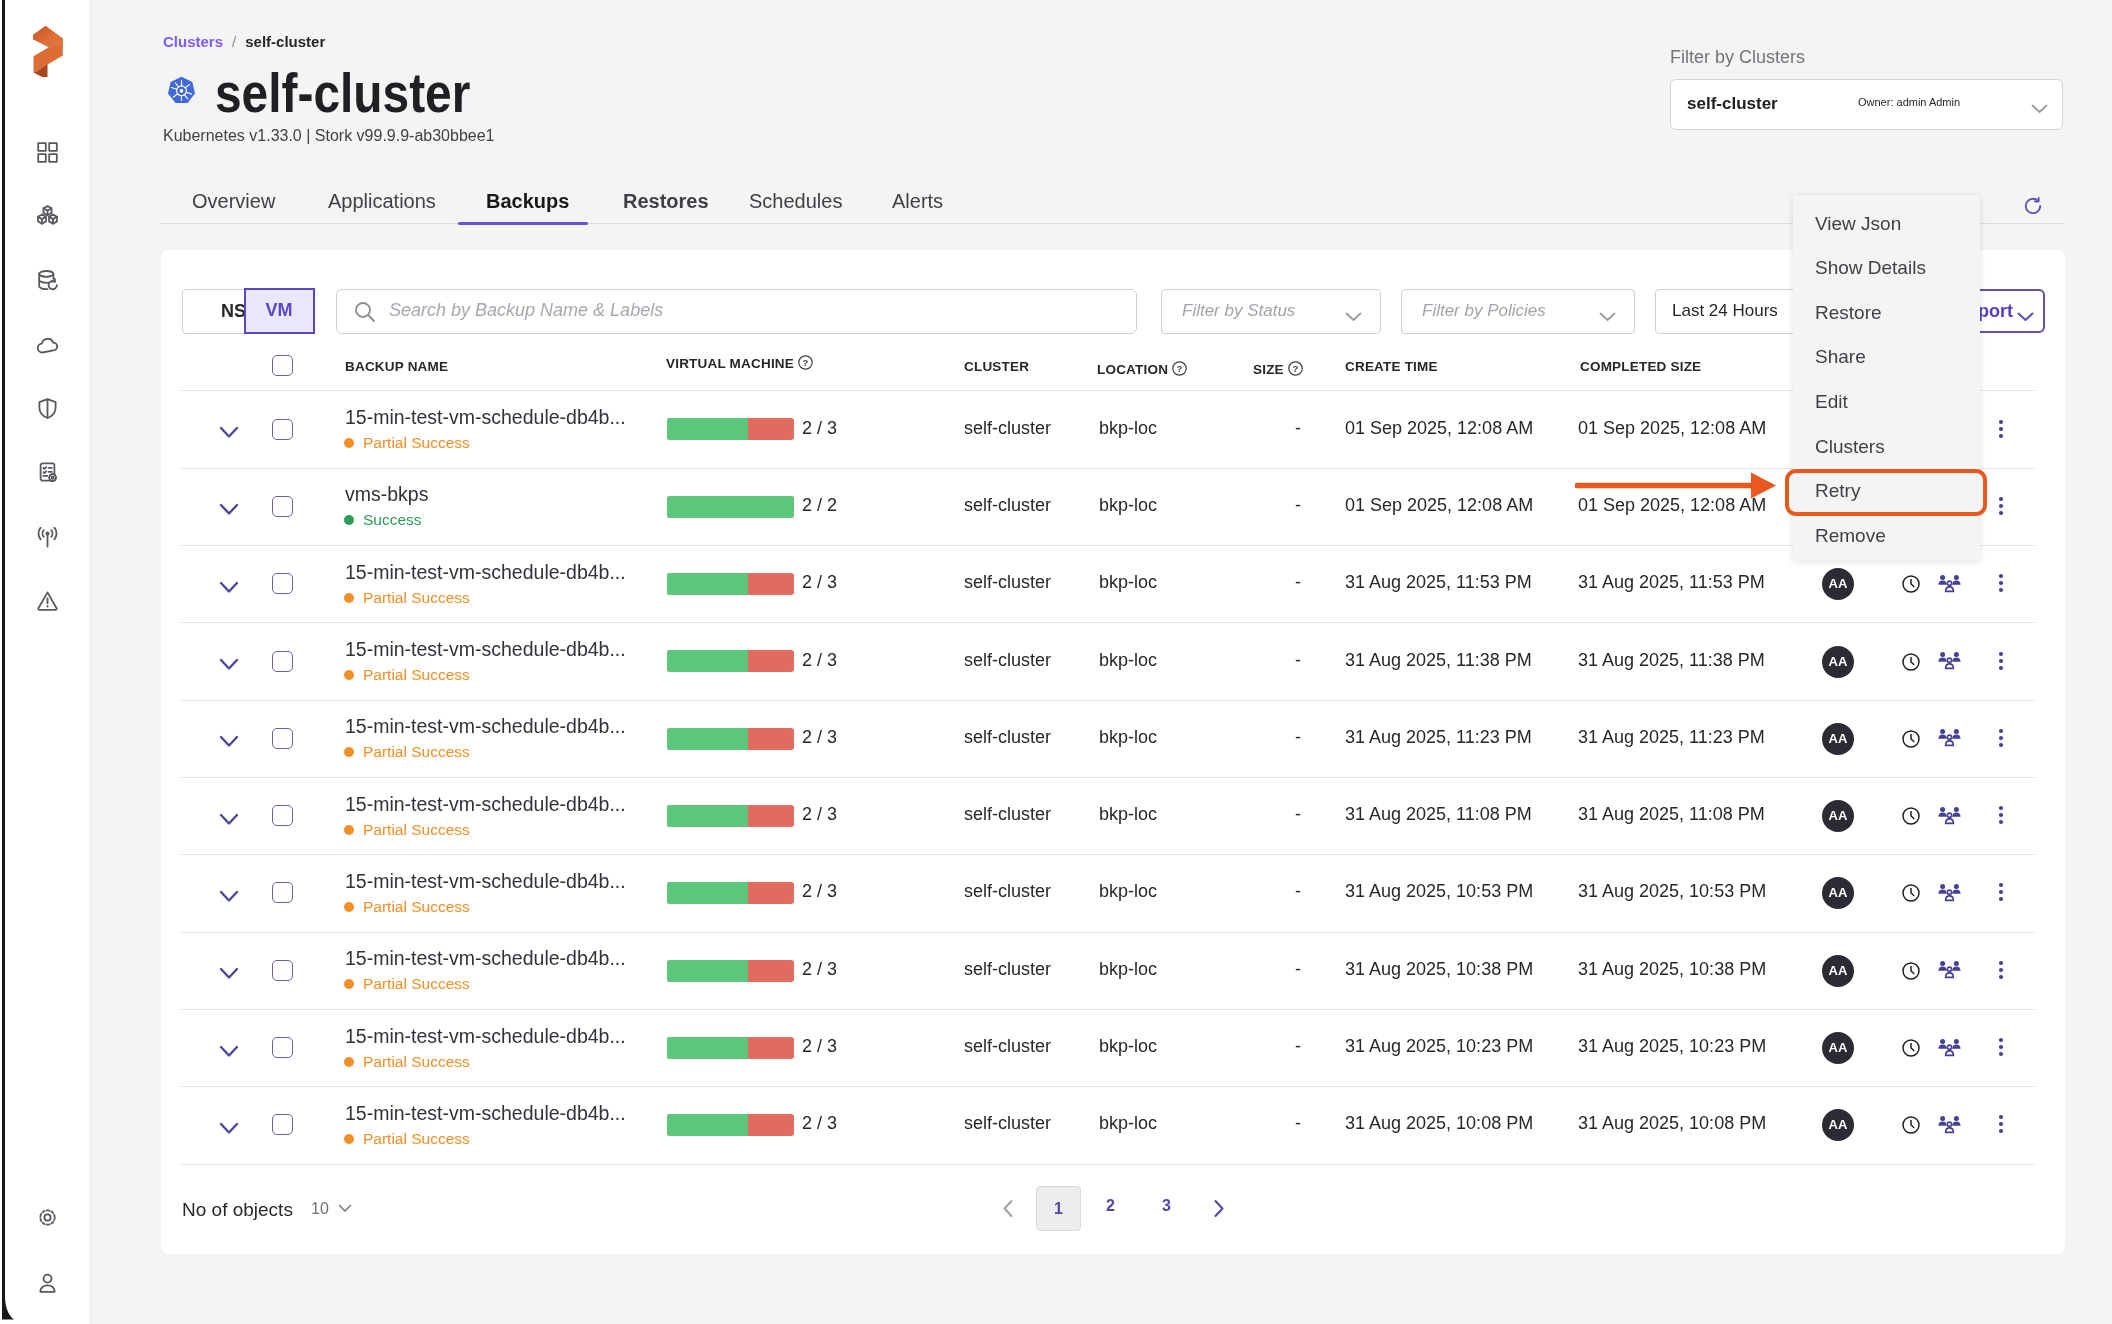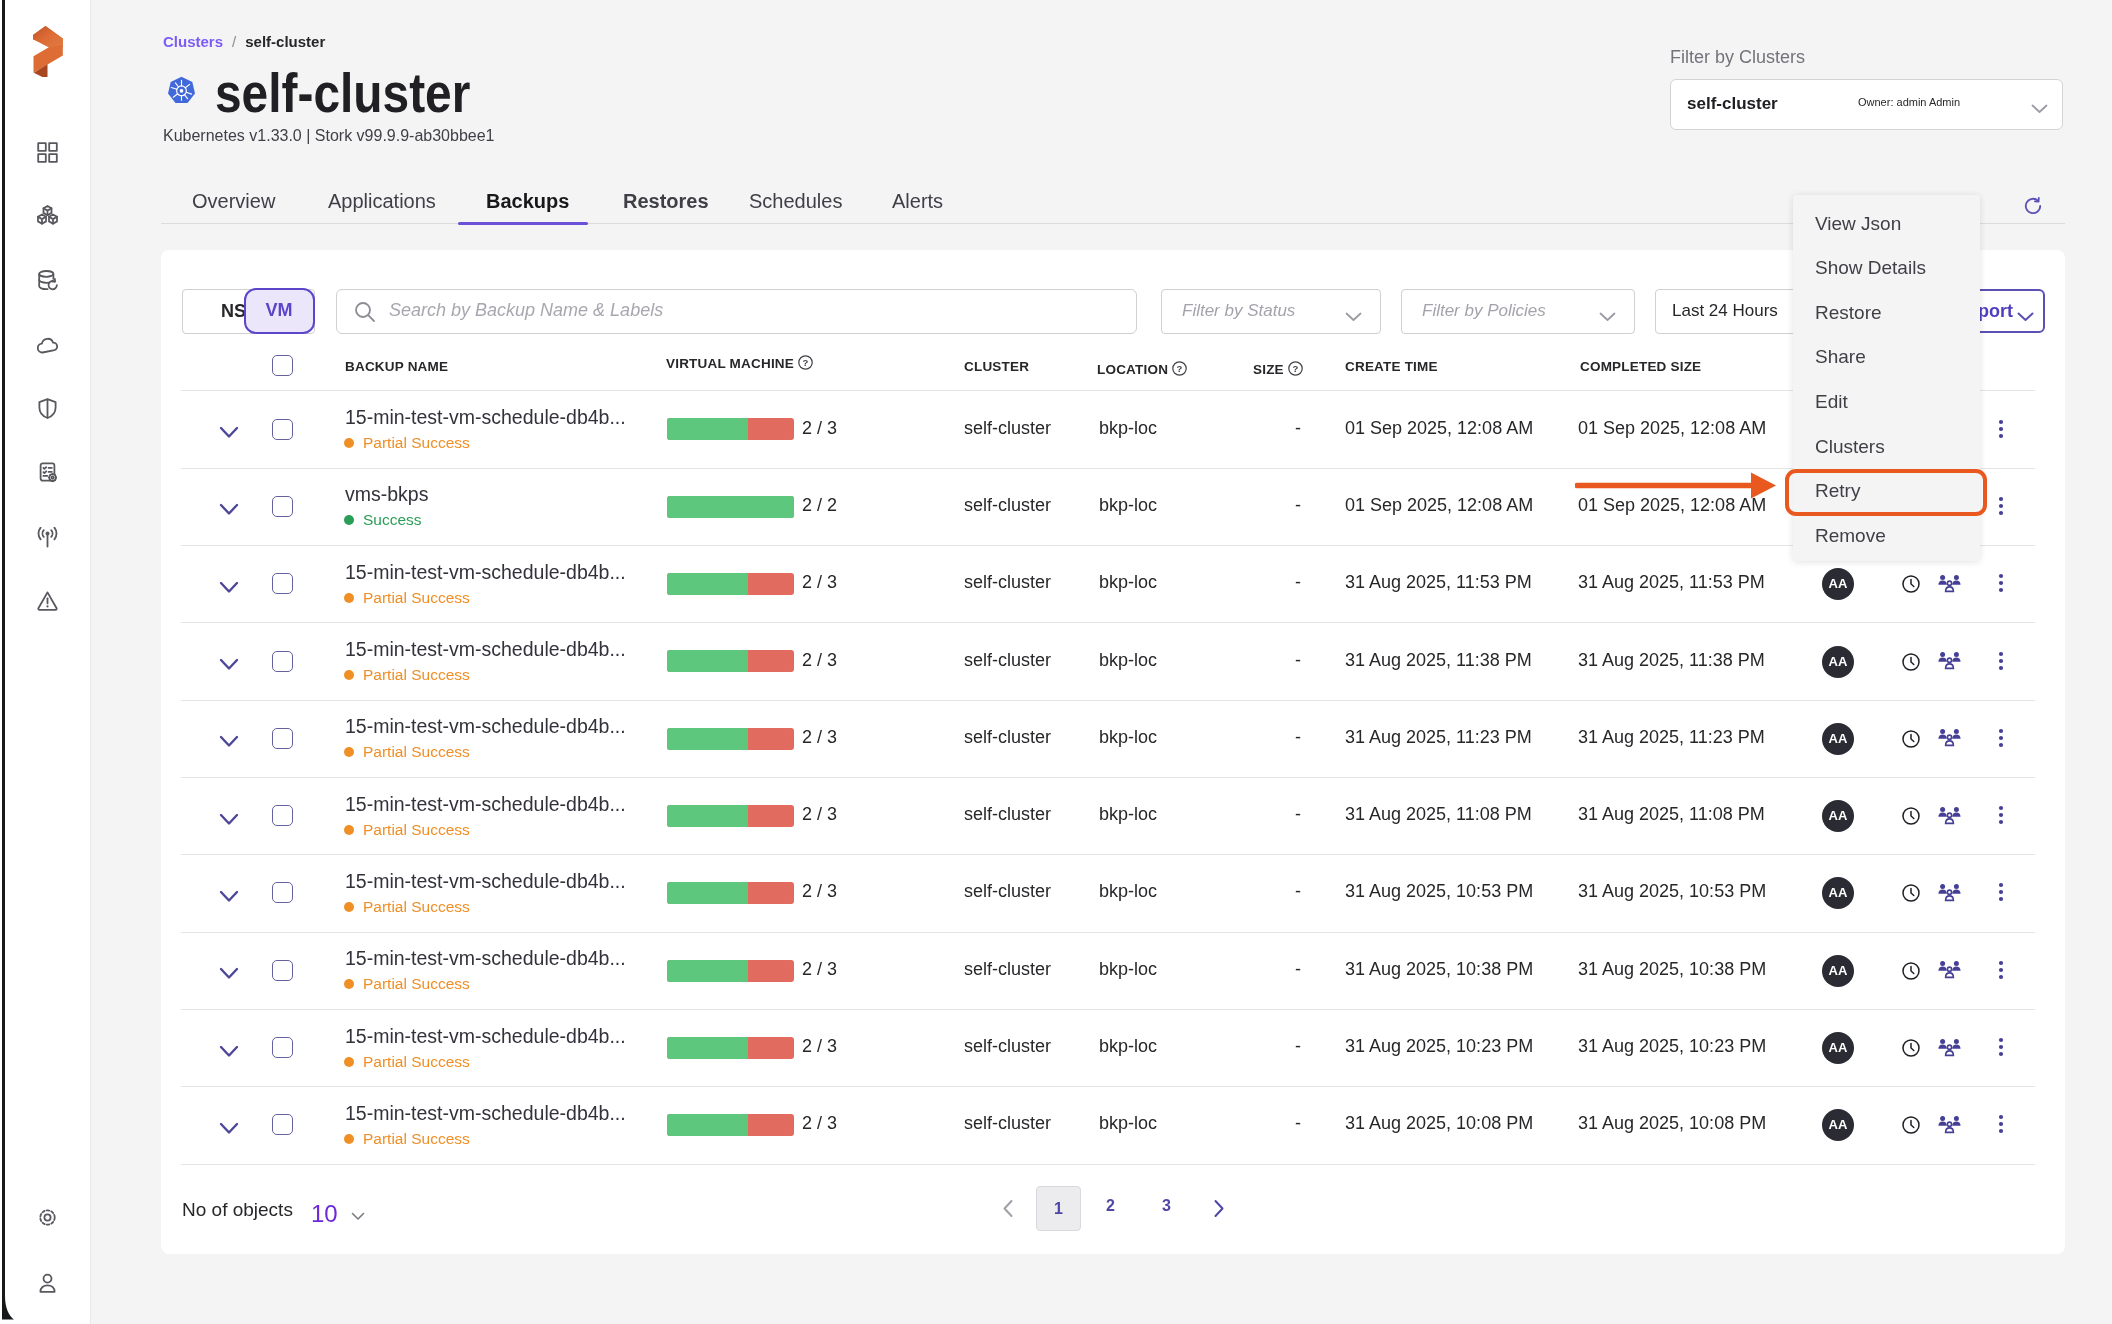--- a/index.html
+++ b/index.html
@@ -41,21 +41,21 @@
 .status { position:absolute; left:344px; font-size:15.5px; white-space:nowrap; }
 .status .dot { display:inline-block; width:10px; height:10px; border-radius:50%; margin-right:9px; }
 .ps { color:#ef8f25; } .ps .dot { background:#ef8f25; }
 .su { color:#2a9d57; } .su .dot { background:#2a9d57; }
 .pbar { position:absolute; left:667px; width:127px; height:22px; border-radius:3px; overflow:hidden; background:#e06b5e; }
 .pbar .g { position:absolute; left:0; top:0; height:22px; background:#5ec77e; }
 .cell { position:absolute; font-size:18px; color:#27272a; white-space:nowrap; }
 .av { position:absolute; left:1822px; width:32px; height:32px; border-radius:50%; background:#2b2b33; color:#fff; font-size:13px; font-weight:700; text-align:center; line-height:32px; }
 
 #noobj { position:absolute; left:182px; top:1199px; font-size:19px; color:#27272a; }
-#ten { position:absolute; left:311px; top:1200px; font-size:24px; color:#6d28d9; }
+#ten { position:absolute; left:311px; top:1200px; font-size:16px; color:#737373; }
 #pg1 { position:absolute; left:1036px; top:1186px; width:45px; height:45px; background:#ececef; border:1px solid #d9d9dd; border-radius:4px; color:#4f46a5; font-size:16px; font-weight:700; text-align:center; line-height:44px; }
 .pgn { position:absolute; top:1197px; font-size:16px; font-weight:700; color:#4f46a5; }
 
 #menu { position:absolute; left:1793px; top:195px; width:187px; height:366px; background:#f4f4f5; border-radius:3px; box-shadow:0 1px 7px rgba(0,0,0,0.12); }
 #menu .mi { position:absolute; left:22px; font-size:19px; line-height:19px; color:#3f3f46; white-space:nowrap; }
 
 #orect { position:absolute; left:1784.5px; top:468.5px; width:202px; height:47px; border:4.3px solid #e8581f; border-radius:11px; }
 </style>
 </head>
 <body>
@@ -169,21 +169,21 @@
       </svg></span>
   </div>
 <div style="position:absolute;left:2023px;top:196px;"><svg width="20" height="20" viewBox="0 0 20 20" fill="none">
       <path d="M17.2,10 a7.2,7.2 0 1 1 -2.1,-5.1" stroke="#5b50b4" stroke-width="1.8" stroke-linecap="round"></path>
       <path d="M15.8,1.8 L15.6,5.5 L11.9,5.3" stroke="#5b50b4" stroke-width="1.8" stroke-linecap="round" stroke-linejoin="round"></path>
     </svg></div>
 <div id="card"></div>
 <div class="tbox" style="left:182px;top:289px;width:133px;height:45px;border-radius:4px;">
     <span style="position:absolute;left:0;top:0;width:63px;height:43px;line-height:43px;text-align:right;font-size:18px;font-weight:700;color:#27272a;">NS</span>
   </div>
-<div class="tbox" style="left:244px;top:288px;width:71px;height:46px;border-radius:12px;border:2.5px solid #5b45c8;background:#ebe6fa;">
+<div class="tbox" style="left:244px;top:288px;width:71px;height:46px;border-radius:0;border:2.5px solid #5b45c8;background:#ebe6fa;">
     <span style="position:absolute;left:0;top:0;width:66px;height:41px;line-height:41px;text-align:center;font-size:18px;font-weight:700;color:#5b45c8;">VM</span>
   </div>
 <div class="tbox" style="left:336px;top:289px;width:801px;height:45px;border-radius:6px;">
     <span style="position:absolute;left:17px;top:11px;"><svg width="22" height="22" viewBox="0 0 22 22" fill="none">
         <circle cx="9" cy="9" r="7" stroke="#8c8c94" stroke-width="1.8"></circle>
         <path d="M14.2,14.2 L20,20" stroke="#8c8c94" stroke-width="1.8" stroke-linecap="round"></path>
       </svg></span>
     <span style="position:absolute;left:52px;top:10px;font-size:18px;font-style:italic;color:#a7a7af;">Search by Backup Name &amp; Labels</span>
   </div>
 <div class="tbox" style="left:1161px;top:289px;width:220px;height:45px;border-radius:4px;">

